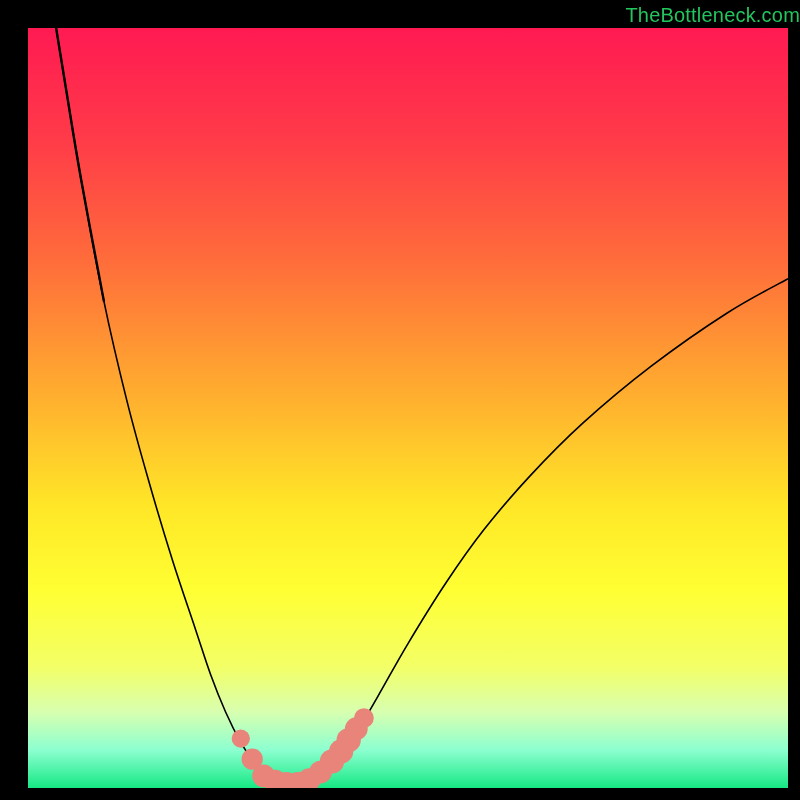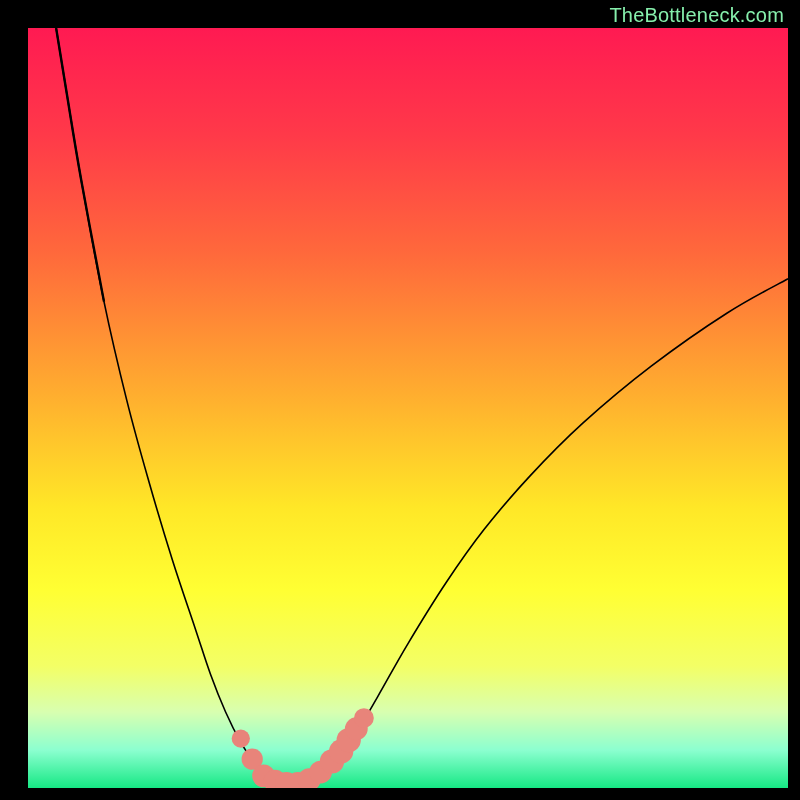--- a/index.html
+++ b/index.html
@@ -32,23 +32,23 @@
   }
   .svg-layer {
     position: absolute;
     left: 0; top: 0;
     width: 100%;
     height: 100%;
   }
   .watermark {
     position: absolute;
     top: 4px;
-    right: 16px;
+    right: 0;
     font-size: 20px;
-    color: #86efac;
+    color: #22c55e;
     font-weight: 500;
     letter-spacing: 0.2px;
     user-select: none;
   }
   .marker {
     fill: #e8847a;
     stroke: none;
   }
   .curve {
     fill: none;

